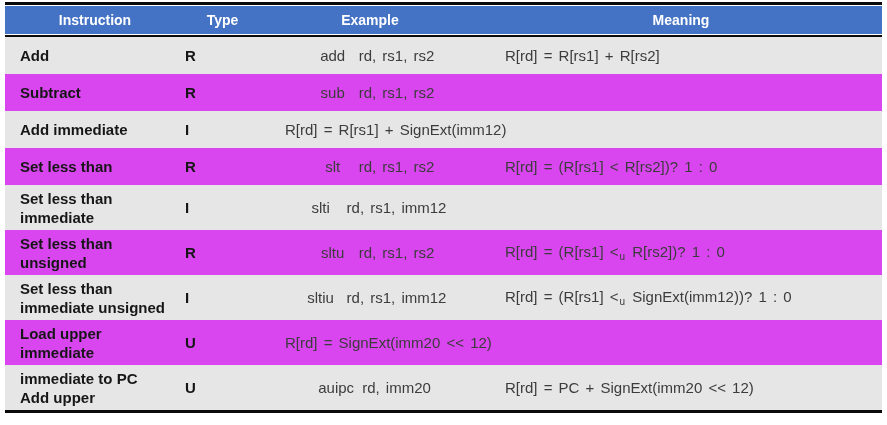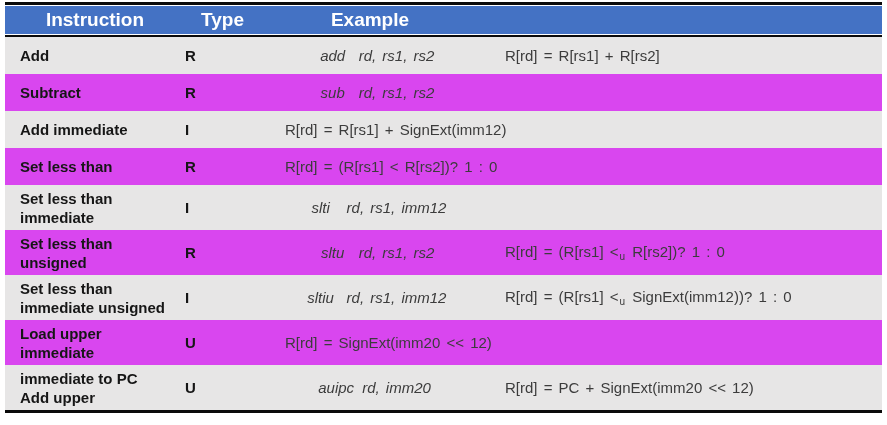--- a/index.html
+++ b/index.html
@@ -17,21 +17,21 @@
   .border-bottom { height: 3px; background: #0a0a0a; }
   .header-underline { height: 2px; background: #0a0a0a; margin-top: 1px; }
 
   .header-row {
     display: flex;
     align-items: center;
     height: 28px;
     background: #4472C4;
     color: #ffffff;
     font-weight: bold;
-    font-size: 19px;
+    font-size: 14px;
   }
   .header-cell { text-align: center; }
 
   .row {
     display: flex;
     align-items: center;
     height: 37px;
     background: #d946ef;
     color: #3c3c3c;
     font-size: 15px;
@@ -48,36 +48,37 @@
     padding-left: 15px;
     font-weight: bold;
     color: #161616;
     line-height: 19px;
   }
   .row .col-instruction .line { display: block; }
   .row .col-instruction .line:empty { display: none; }
 
   .row .col-type { font-weight: bold; color: #161616; }
 
-  .row .col-example { padding-left: 5px; word-spacing: 2px; font-style: italic; }
+  .row .col-example { padding-left: 5px; word-spacing: 2px; }
   .mnemonic { display: inline-block; min-width: 44px; margin-right: 4px; }
 
   .row .col-meaning { padding-left: 25px; word-spacing: 2px; white-space: nowrap; }
   .subscript { font-size: 10px; vertical-align: -3px; margin: 0 1px; }
   .subscript:empty { display: none; }
 </style>
 </head>
 <body>
 
 <div class="table-wrap">
   <div class="border-top"></div>
   <div class="header-row">
     <div class="header-cell col-instruction">Instruction</div>
     <div class="header-cell col-type">Type</div>
     <div class="header-cell col-example">Example</div>
+    <div class="header-cell col-meaning">Meaning</div>
   </div>
   <div class="header-underline"></div>
   <div class="rows" id="rows">
   <div class="row">
     <div class="cell col-instruction">
       <span class="line">Add</span>
 
     </div>
     <div class="cell col-type">R</div>
     <div class="cell col-example">
@@ -109,20 +110,23 @@
       <span>R[rd] = R[rs1] + SignExt(imm12)</span><span></span>
     </div>
   </div>
 
   <div class="row">
     <div class="cell col-instruction">
       <span class="line">Set less than</span>
 
     </div>
     <div class="cell col-type">R</div>
+    <div class="cell col-example">
+      <span class="mnemonic">slt</span><span class="operands">rd, rs1, rs2</span>
+    </div>
     <div class="cell col-meaning">
       <span>R[rd] = (R[rs1] &lt; R[rs2])? 1 : 0</span><span></span>
     </div>
   </div>
 
   <div class="row tall">
     <div class="cell col-instruction">
       <span class="line">Set less than</span>
       <span class="line">immediate</span>
     </div>

